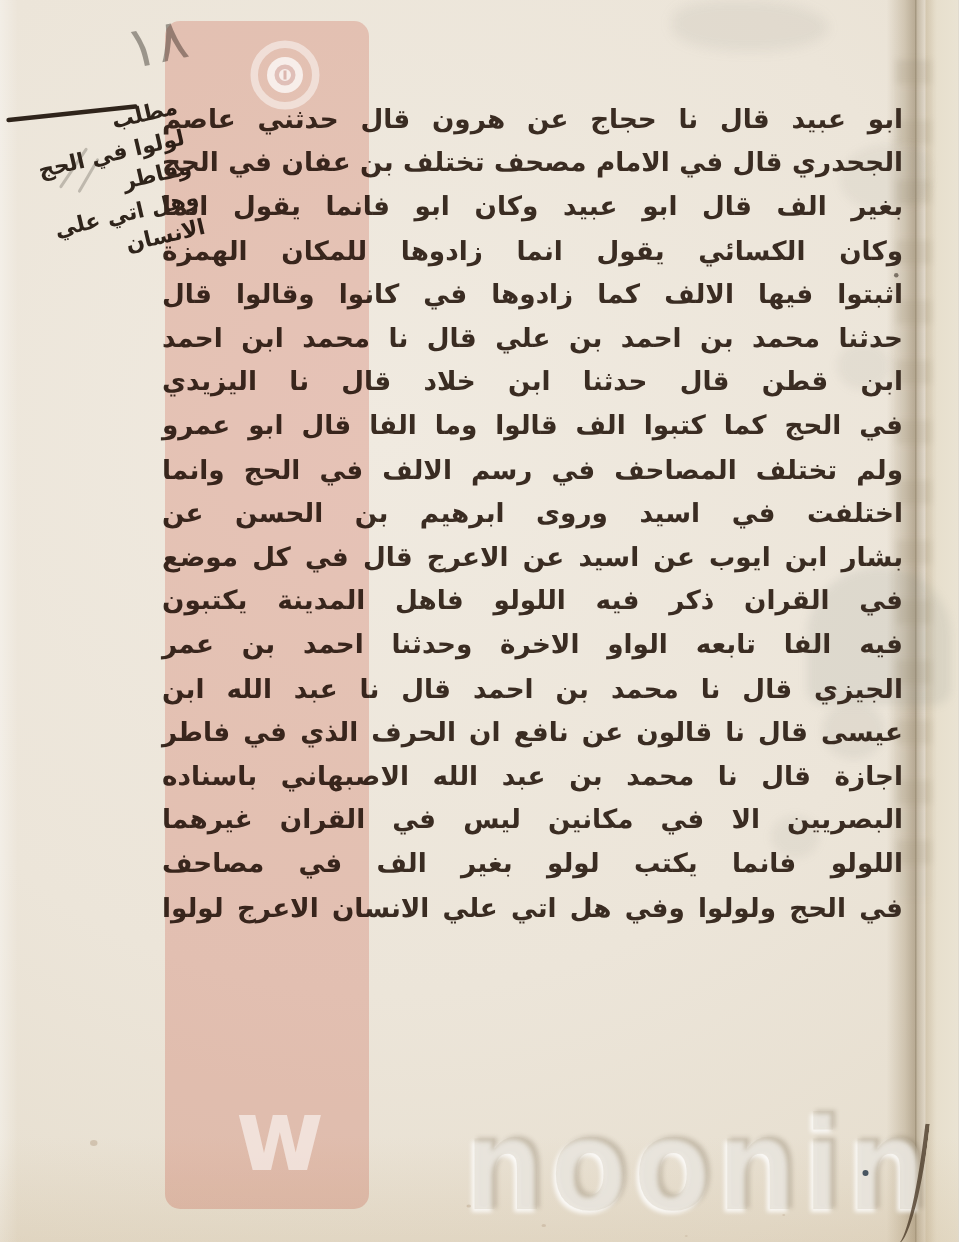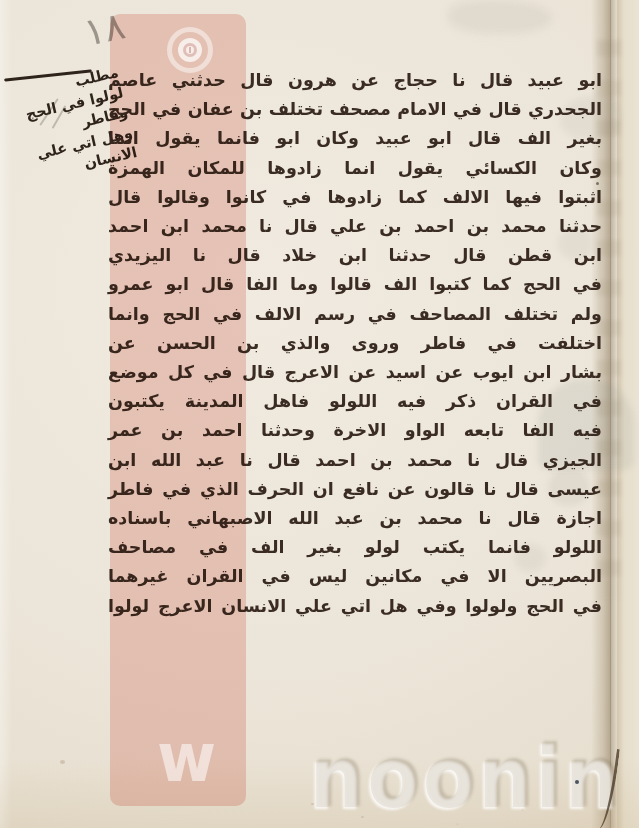--- a/index.html
+++ b/index.html
@@ -122,29 +122,29 @@
   <div class="abs text-block">
       <div class="text-line">ابو عبيد قال نا حجاج عن هرون قال حدثني عاصم</div>
       <div class="text-line">الجحدري قال في الامام مصحف تختلف بن عفان في الحج</div>
       <div class="text-line">بغير الف قال ابو عبيد وكان ابو فانما يقول انما</div>
       <div class="text-line">وكان الكسائي يقول انما زادوها للمكان الهمزة</div>
       <div class="text-line">اثبتوا فيها الالف كما زادوها في كانوا وقالوا قال</div>
       <div class="text-line">حدثنا محمد بن احمد بن علي قال نا محمد ابن احمد</div>
       <div class="text-line">ابن قطن قال حدثنا ابن خلاد قال نا اليزيدي</div>
       <div class="text-line">في الحج كما كتبوا الف قالوا وما الفا قال ابو عمرو</div>
       <div class="text-line">ولم تختلف المصاحف في رسم الالف في الحج وانما</div>
-      <div class="text-line">اختلفت في فاطر وروى والذي بن الحسن عن</div>
+      <div class="text-line">اختلفت في اسيد وروى ابرهيم بن الحسن عن</div>
       <div class="text-line">بشار ابن ايوب عن اسيد عن الاعرج قال في كل موضع</div>
       <div class="text-line">في القران ذكر فيه اللولو فاهل المدينة يكتبون</div>
       <div class="text-line">فيه الفا تابعه الواو الاخرة وحدثنا احمد بن عمر</div>
       <div class="text-line">الجيزي قال نا محمد بن احمد قال نا عبد الله ابن</div>
       <div class="text-line">عيسى قال نا قالون عن نافع ان الحرف الذي في فاطر</div>
       <div class="text-line">اجازة قال نا محمد بن عبد الله الاصبهاني باسناده</div>
+      <div class="text-line">البصريين الا في مكانين ليس في القران غيرهما</div>
       <div class="text-line">اللولو فانما يكتب لولو بغير الف في مصاحف</div>
-      <div class="text-line">البصريين الا في مكانين ليس في القران غيرهما</div>
       <div class="text-line">في الحج ولولوا وفي هل اتي علي الانسان الاعرج لولوا</div>
     </div>
 
   <div class="abs pink-band"></div>
 
   <div class="abs logo-ring"></div>
   <div class="abs logo-disc"></div>
   <div class="abs clock-icon"></div>
   <div class="abs clock-hand"></div>
   <div class="abs w-mark">w</div>

